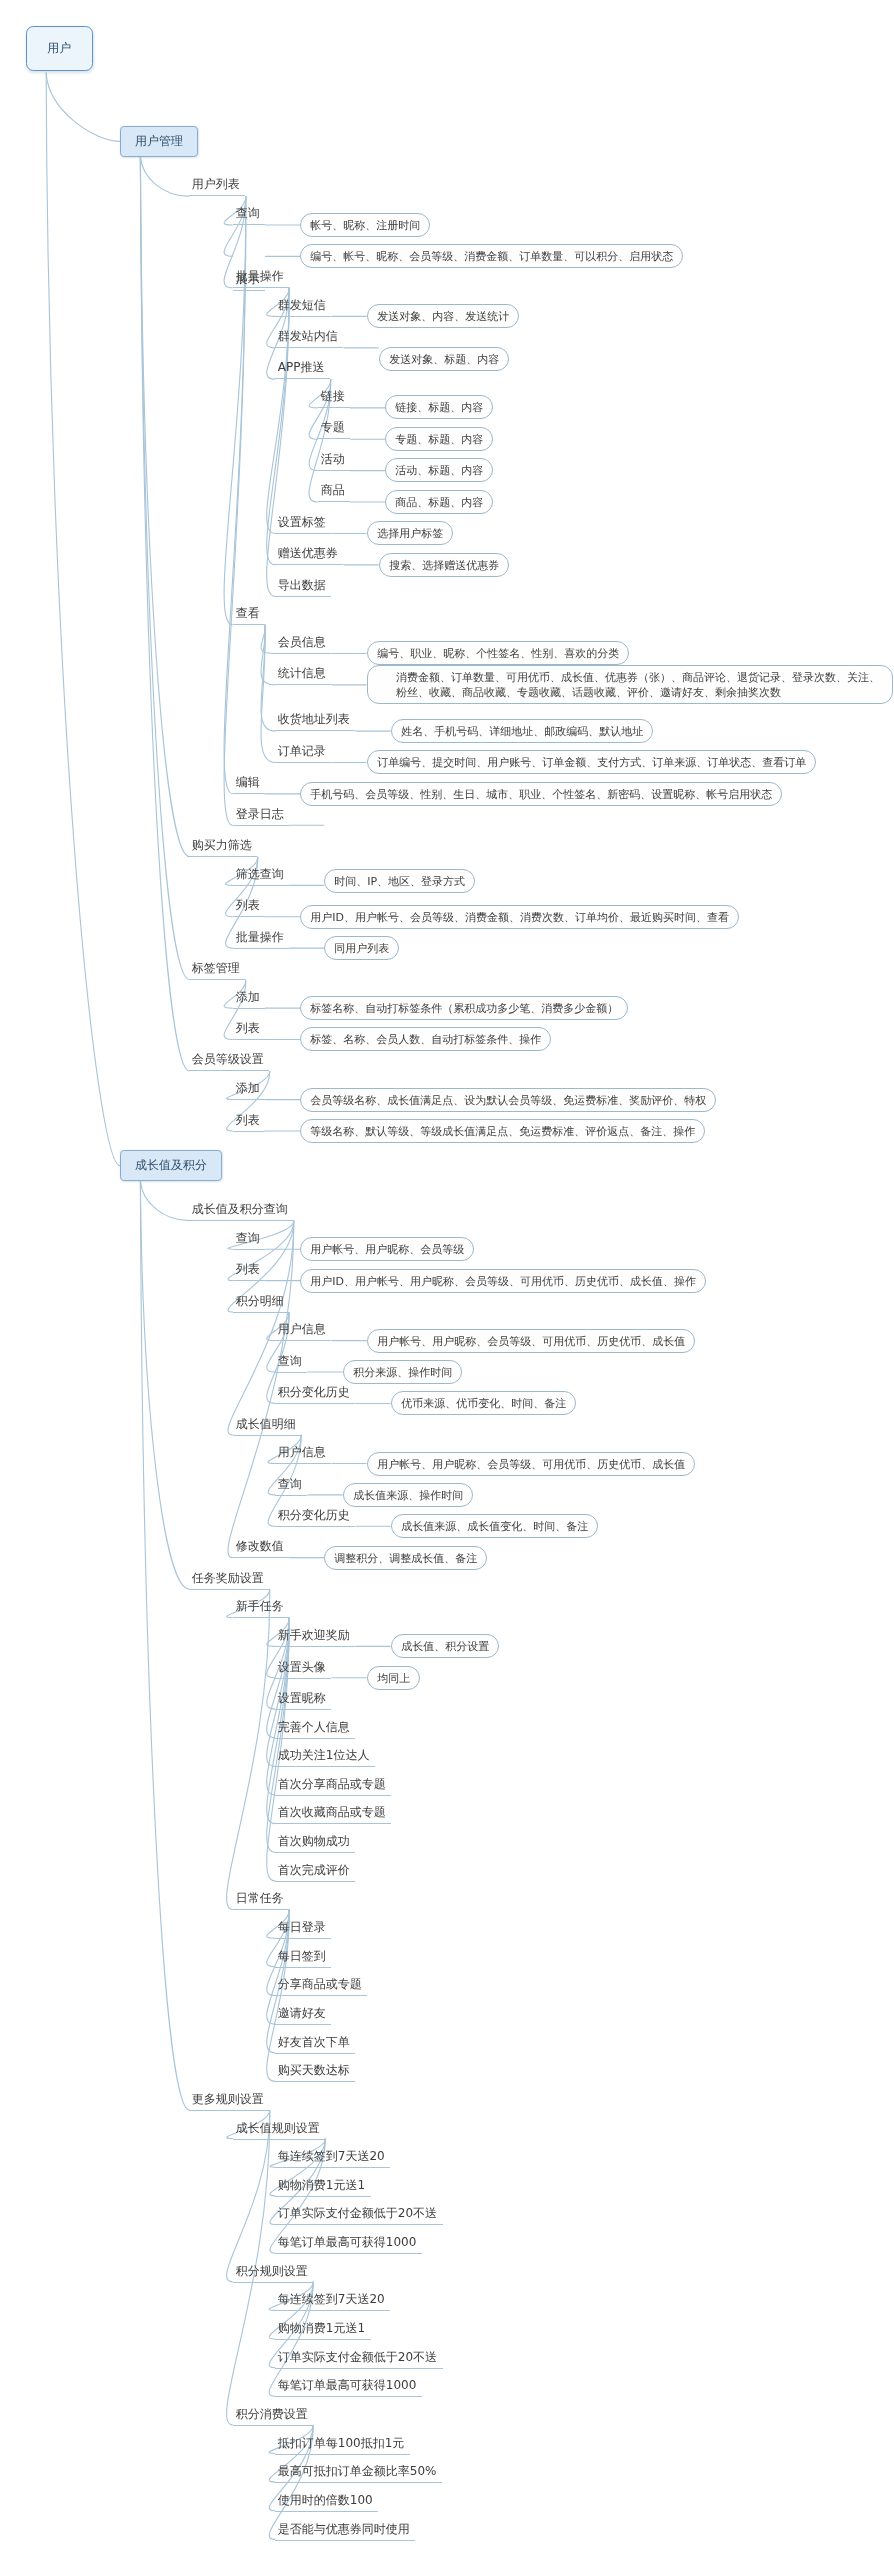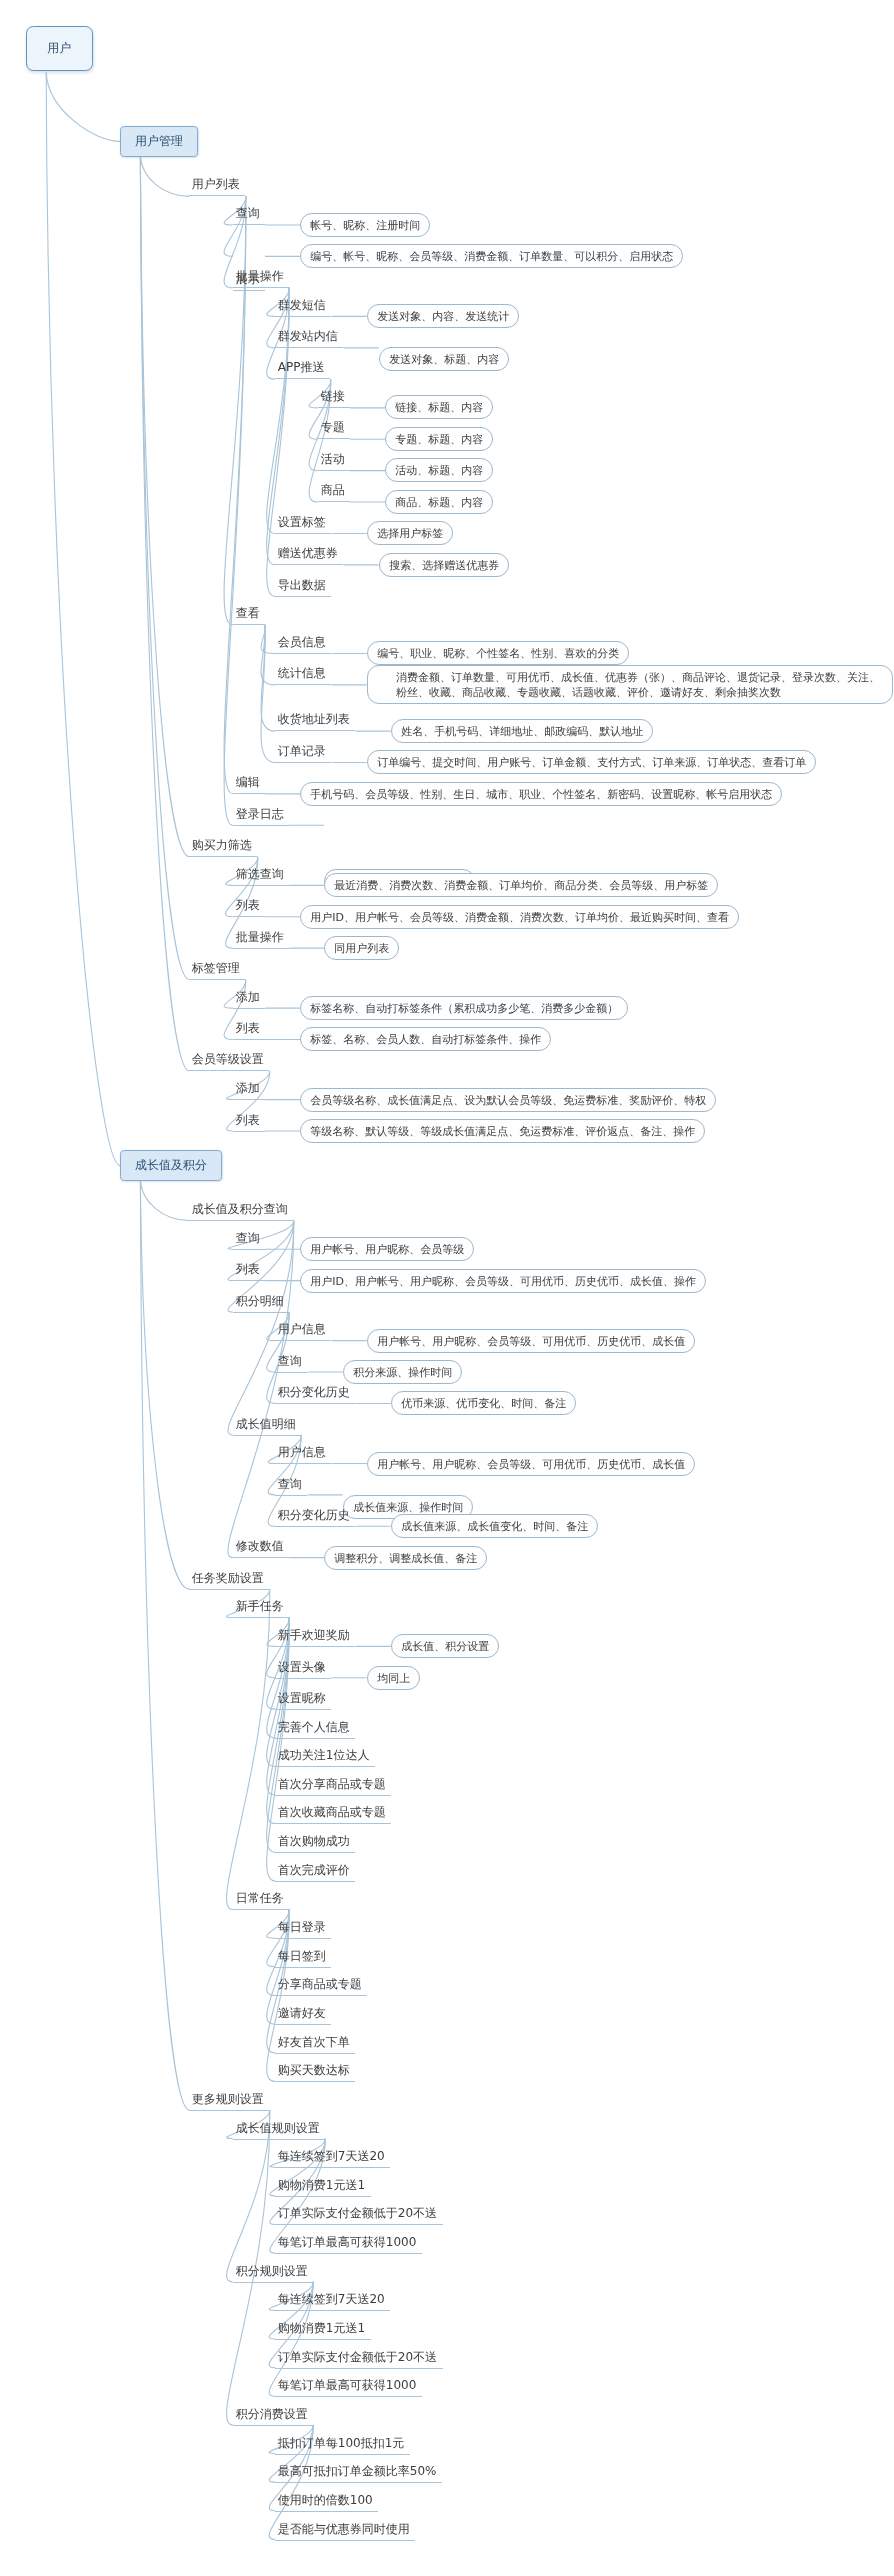--- a/index.html
+++ b/index.html
@@ -186,21 +186,20 @@
     <div class="lbl" style="left: 275px; top: 711px;">收货地址列表</div>
     <div class="nodebox" style="left: 391px; max-width: 463px; top: 719px;">姓名、手机号码、详细地址、邮政编码、默认地址</div>
     <div class="lbl" style="left: 275px; top: 743px;">订单记录</div>
     <div class="nodebox" style="left: 367px; max-width: 487px; top: 750px;">订单编号、提交时间、用户账号、订单金额、支付方式、订单来源、订单状态、查看订单</div>
     <div class="lbl" style="left: 233px; top: 774px;">编辑</div>
     <div class="nodebox" style="left: 300px; max-width: 553px; top: 782px;">手机号码、会员等级、性别、生日、城市、职业、个性签名、新密码、设置昵称、帐号启用状态</div>
     <div class="lbl" style="left: 233px; top: 806px;">登录日志</div>
     <div class="nodebox" style="left: 324px; max-width: 529px; top: 852px; margin-top: 17px;">时间、IP、地区、登录方式</div>
     <div class="lbl" style="left: 189px; top: 837px;">购买力筛选</div>
     <div class="lbl" style="left: 233px; top: 866px;">筛选查询</div>
-    <div class="nodebox" style="left: 324px; max-width: 529px; top: 873px;">最近消费、消费次数、消费金额、订单均价、商品分类、会员等级、用户标签</div>
     <div class="lbl" style="left: 233px; top: 897px;">列表</div>
     <div class="nodebox" style="left: 300px; max-width: 553px; top: 905px;">用户ID、用户帐号、会员等级、消费金额、消费次数、订单均价、最近购买时间、查看</div>
     <div class="lbl" style="left: 233px; top: 929px;">批量操作</div>
     <div class="nodebox" style="left: 324px; max-width: 529px; top: 936px;">同用户列表</div>
     <div class="lbl" style="left: 189px; top: 960px;">标签管理</div>
     <div class="lbl" style="left: 233px; top: 989px;">添加</div>
     <div class="nodebox" style="left: 300px; max-width: 553px; top: 996px;">标签名称、自动打标签条件（累积成功多少笔、消费多少金额）</div>
     <div class="lbl" style="left: 233px; top: 1020px;">列表</div>
     <div class="nodebox" style="left: 300px; max-width: 553px; top: 1027px;">标签、名称、会员人数、自动打标签条件、操作</div>
     <div class="lbl" style="left: 189px; top: 1051px;">会员等级设置</div>
@@ -218,21 +217,21 @@
     <div class="lbl" style="left: 275px; top: 1321px;">用户信息</div>
     <div class="nodebox" style="left: 367px; max-width: 487px; top: 1329px;">用户帐号、用户昵称、会员等级、可用优币、历史优币、成长值</div>
     <div class="lbl" style="left: 275px; top: 1353px;">查询</div>
     <div class="nodebox" style="left: 343px; max-width: 511px; top: 1360px;">积分来源、操作时间</div>
     <div class="lbl" style="left: 275px; top: 1384px;">积分变化历史</div>
     <div class="nodebox" style="left: 391px; max-width: 463px; top: 1391px;">优币来源、优币变化、时间、备注</div>
     <div class="lbl" style="left: 233px; top: 1416px;">成长值明细</div>
     <div class="lbl" style="left: 275px; top: 1444px;">用户信息</div>
     <div class="nodebox" style="left: 367px; max-width: 487px; top: 1452px;">用户帐号、用户昵称、会员等级、可用优币、历史优币、成长值</div>
     <div class="lbl" style="left: 275px; top: 1476px;">查询</div>
-    <div class="nodebox" style="left: 343px; max-width: 511px; top: 1483px; margin-top: 12px;">成长值来源、操作时间</div>
+    <div class="nodebox" style="left: 343px; max-width: 511px; top: 1483px;">成长值来源、操作时间</div>
     <div class="lbl" style="left: 275px; top: 1507px;">积分变化历史</div>
     <div class="nodebox" style="left: 391px; max-width: 463px; top: 1514px;">成长值来源、成长值变化、时间、备注</div>
     <div class="lbl" style="left: 233px; top: 1538px;">修改数值</div>
     <div class="nodebox" style="left: 324px; max-width: 529px; top: 1546px;">调整积分、调整成长值、备注</div>
     <div class="lbl" style="left: 189px; top: 1570px;">任务奖励设置</div>
     <div class="lbl" style="left: 233px; top: 1598px;">新手任务</div>
     <div class="lbl" style="left: 275px; top: 1627px;">新手欢迎奖励</div>
     <div class="nodebox" style="left: 391px; max-width: 463px; top: 1634px;">成长值、积分设置</div>
     <div class="lbl" style="left: 275px; top: 1659px;">设置头像</div>
     <div class="nodebox" style="left: 367px; max-width: 487px; top: 1666px;">均同上</div>

